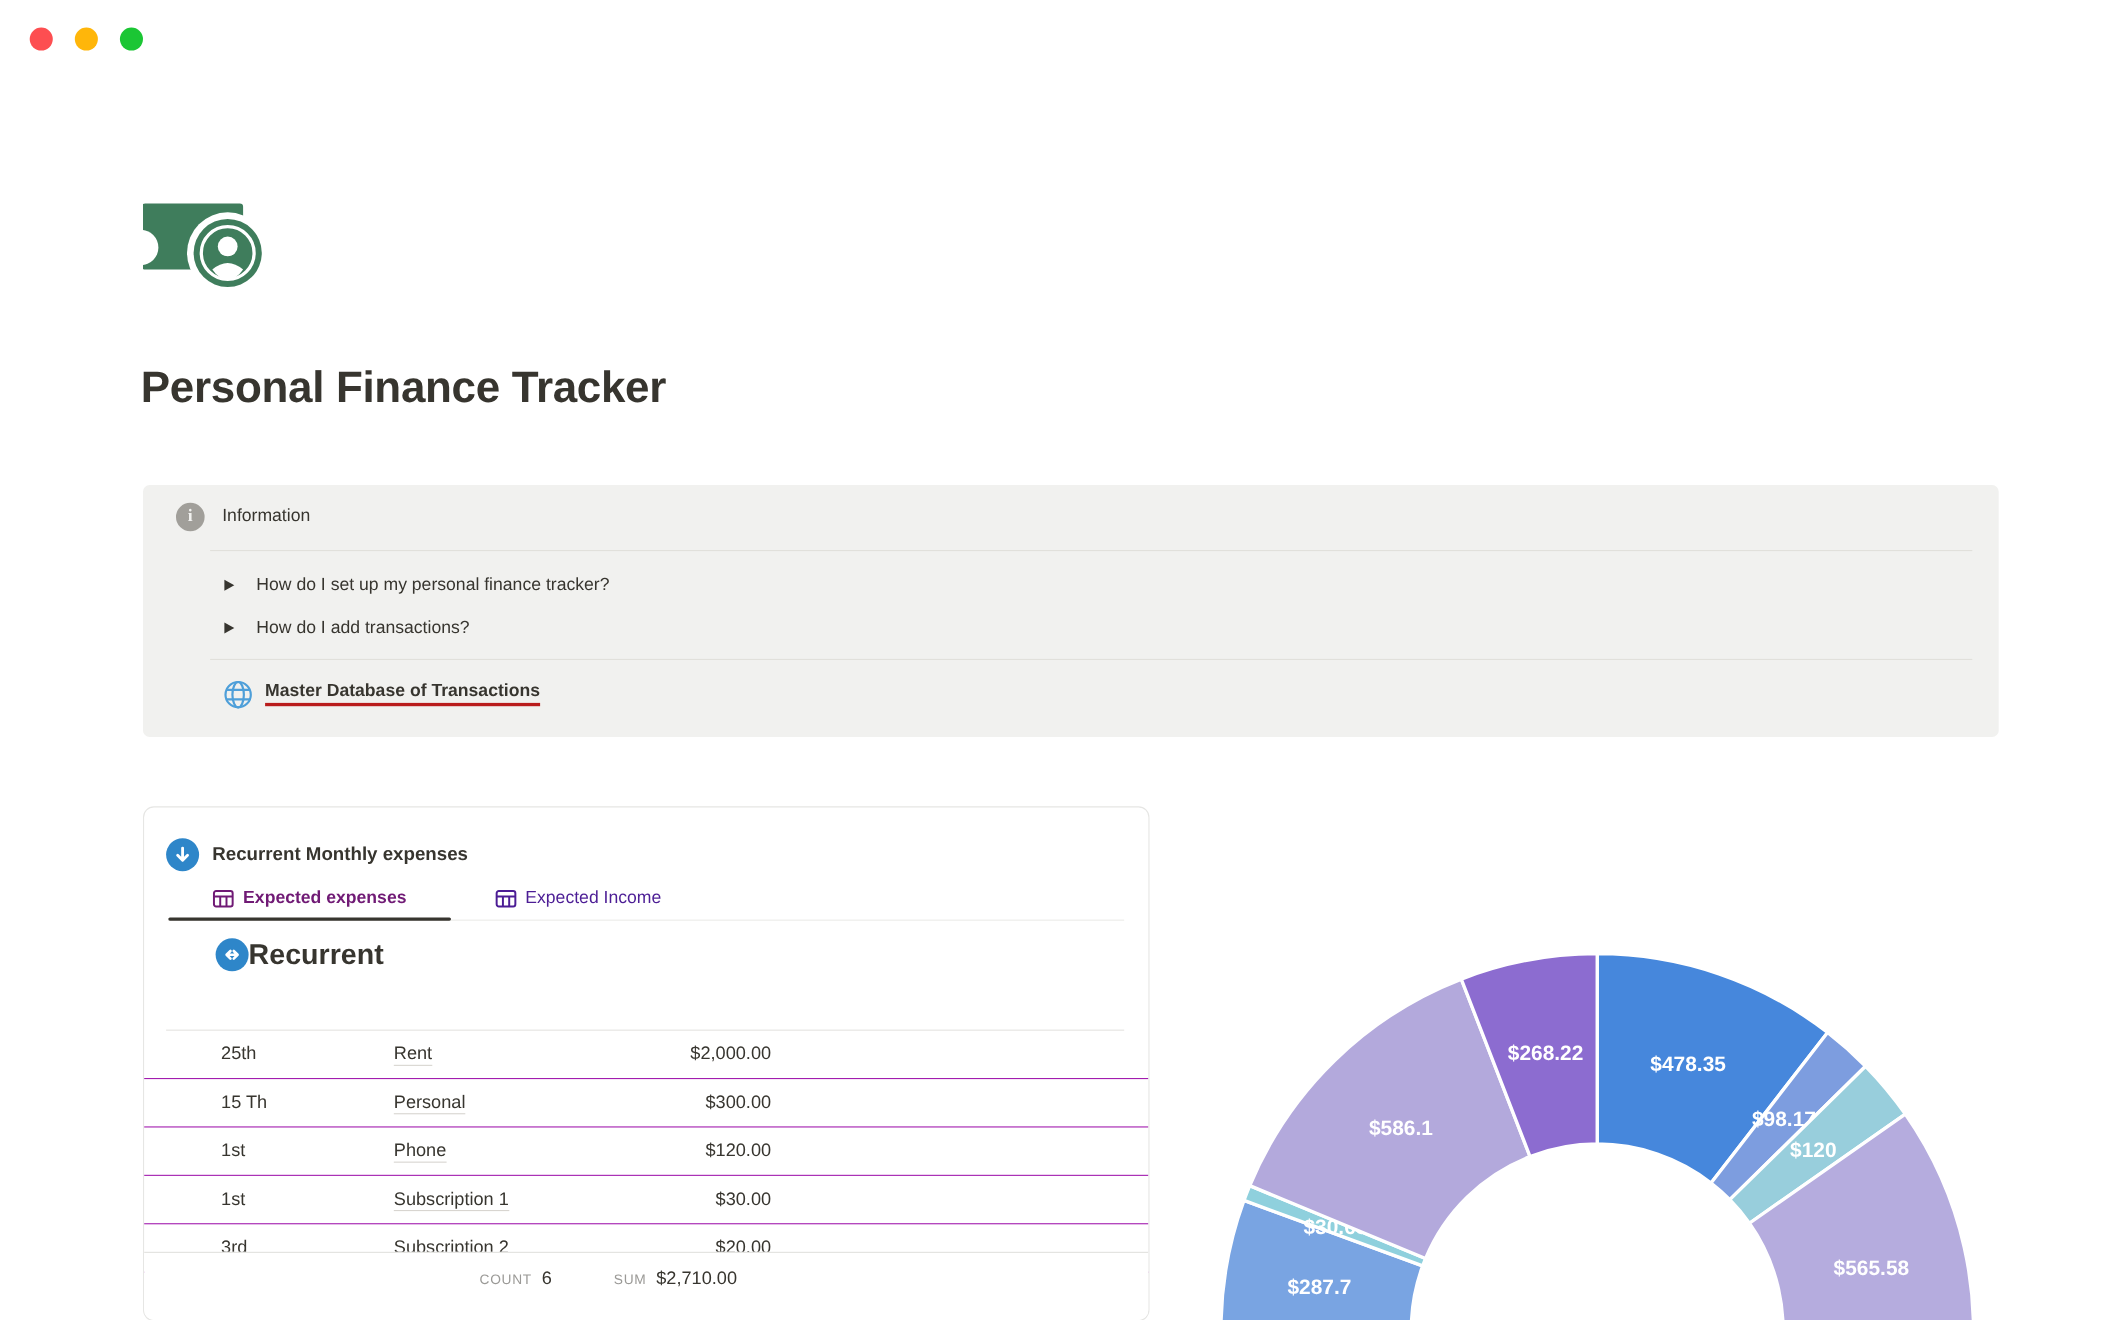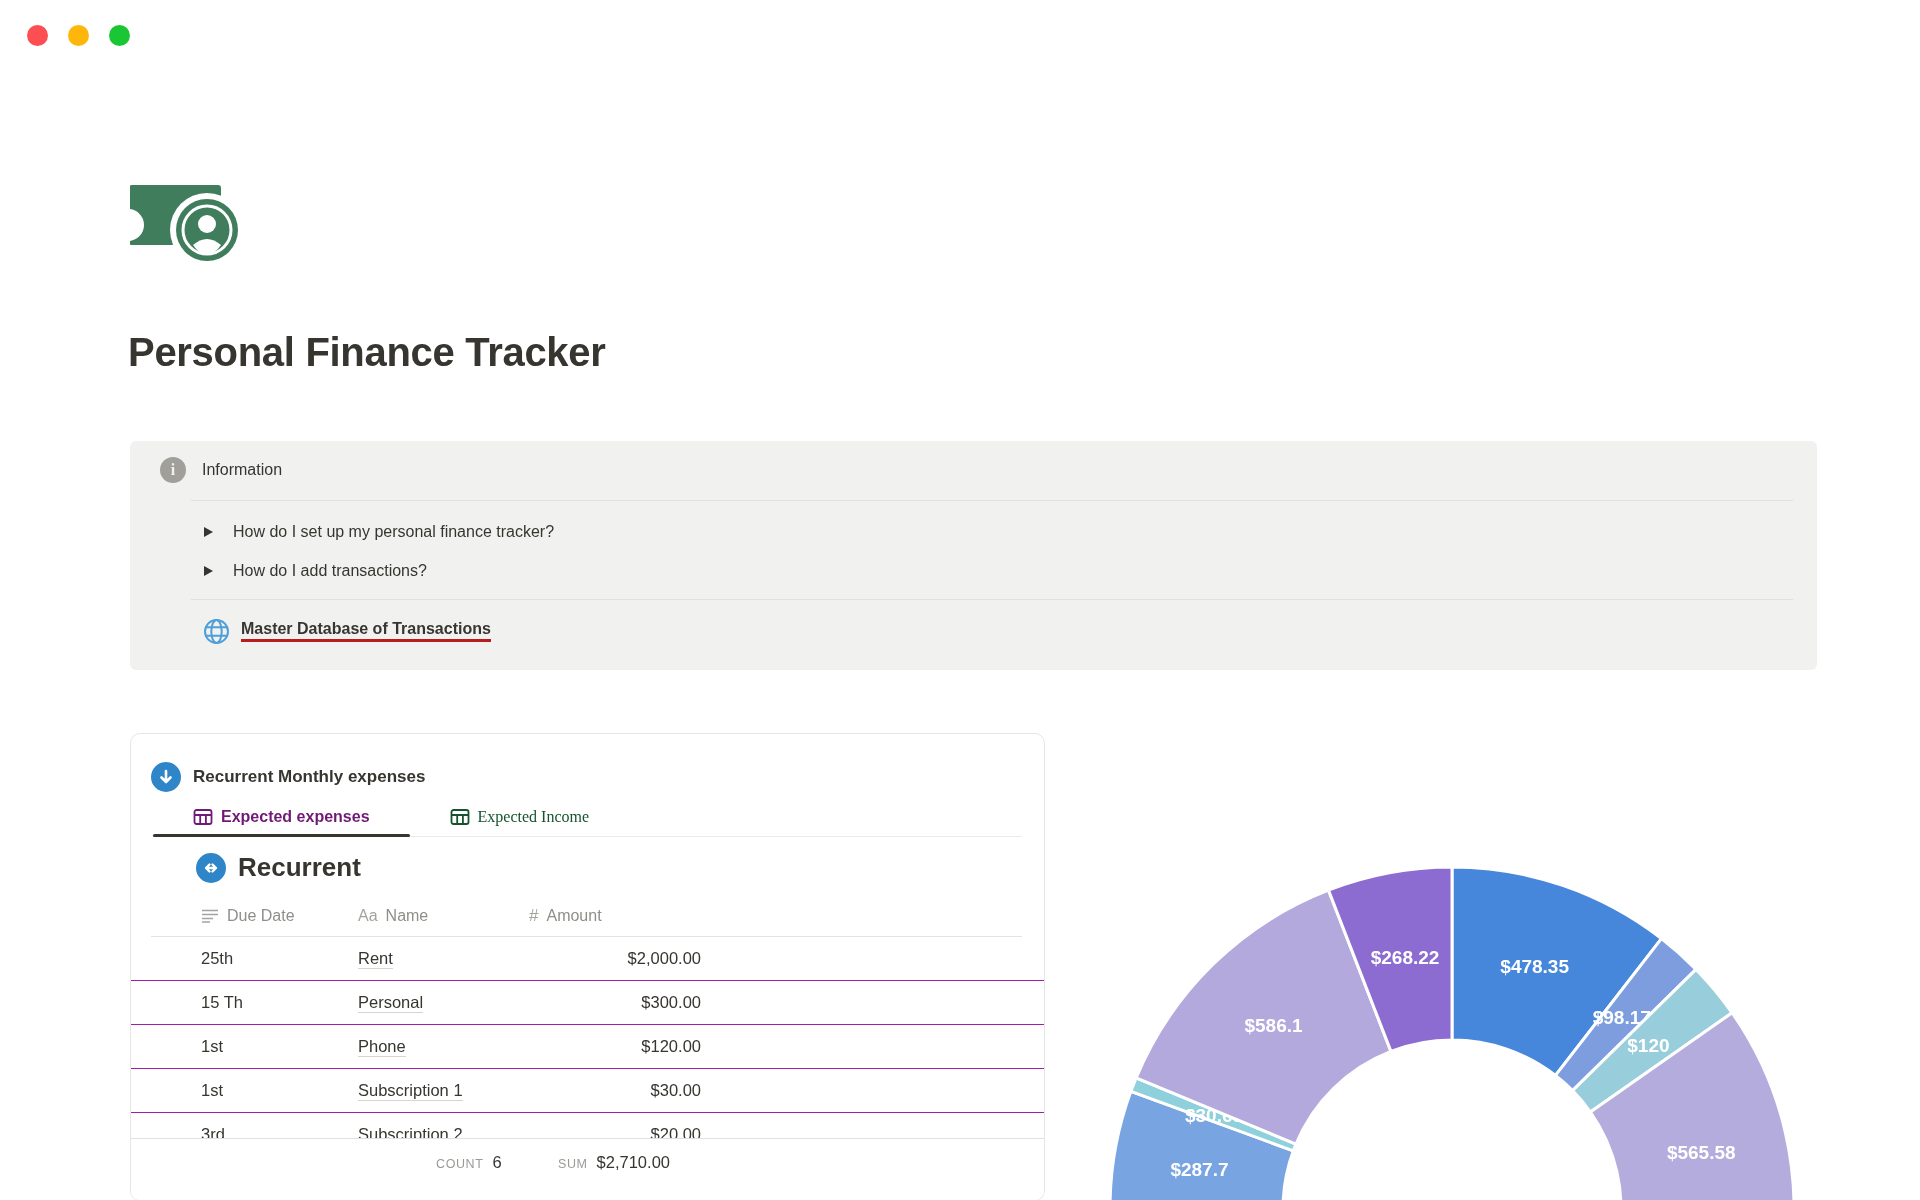--- a/index.html
+++ b/index.html
@@ -29,23 +29,23 @@
   
   .card { position:absolute; left:130px; top:733px; width:915px; height:468px; border:1px solid #E6E6E4; border-radius:10px; background:#fff; overflow:hidden; }
   .card-header { position:absolute; left:20px; top:28px; display:flex; align-items:center; }
   .blue-circle { width:30px; height:30px; border-radius:50%; background:#2E86C9; display:flex; align-items:center; justify-content:center; }
   .card-title { margin-left:12px; font-size:17px; font-weight:600; color:#37352F; }
   .tabs { position:absolute; left:0; top:62px; width:100%; height:41px; padding-left:22px; display:flex; align-items:center; }
   .tabs::after { content:""; position:absolute; left:22px; right:22px; bottom:0; height:1px; background:#ECEBE9; }
   .tab { display:flex; align-items:center; gap:8px; padding:0 40px 0 40px; height:100%; font-size:16px; cursor:pointer; position:relative; }
   .tab.active { color:#701a75; font-weight:600; }
   .tab.active::after { content:""; position:absolute; left:0; right:0; bottom:0; height:3px; background:#37352F; border-radius:2px; z-index:2; }
-  .tab.inactive { color:#14532d; font-weight:400;font-family:Liberation Serif, serif; }
+  .tab.inactive { color:#4c1d95; font-weight:400; }
   .db-heading { position:absolute; left:65px; top:118px; display:flex; align-items:center; }
-  .db-title { margin-left:12px; font-size:26px; font-weight:700; color:#37352F; }
+  .db-title { margin-left:0; font-size:26px; font-weight:700; color:#37352F; }
   .thead { position:absolute; left:70px; top:168px; right:22px; display:grid; grid-template-columns:157px 171px 186px; align-items:center; height:28px; color:#8F8E8A; font-size:16px; }
   .thcell { display:flex; align-items:center; gap:8px; }
   .thcell.amount { justify-content:flex-start; }
   .aa { font-size:16px; color:#A5A39E; }
   .hash { font-size:17px; color:#A5A39E; }
   .t-div { position:absolute; left:20px; right:22px; top:202px; height:1px; background:#E4E3E0; }
   .rows { position:absolute; left:0; right:0; top:203px; }
   .trow { display:grid; grid-template-columns:157px 171px 186px; padding-left:70px; height:44px; align-items:center; border-bottom:1px solid #a21caf; font-size:16.5px; color:#37352F; cursor:pointer; }
   .trow .namecell span { border-bottom:1px solid #D8D5D0; padding-bottom:1px; }
   .trow .amountcell { text-align:right; padding-right:14px; }
@@ -146,38 +146,20 @@
 
     <div class="db-heading">
       <div class="blue-circle" style="background: rgb(46, 134, 201);">
         <svg width="18" height="18" viewBox="0 0 18 18">
           <path d="M4.5 9 h9 M7.5 5.5 L4 9 l3.5 3.5 M10.5 5.5 L14 9 l-3.5 3.5" fill="none" stroke="#fff" stroke-width="2.4" stroke-linecap="round" stroke-linejoin="round"></path>
         </svg>
       </div>
       <span class="db-title">Recurrent</span>
     </div>
 
-    <div class="thead">
-      <div class="thcell">
-        <svg width="18" height="16" viewBox="0 0 18 16">
-          <g stroke="#A5A39E" stroke-width="1.7">
-              <path d="M1 2.5 h16 M1 6.5 h16 M1 10.5 h11 M1 14 h8"></path>
-            </g>
-        </svg>
-        <span>Due Date</span>
-      </div>
-      <div class="thcell">
-        <span class="aa">Aa</span>
-        <span>Name</span>
-      </div>
-      <div class="thcell amount">
-        <span class="hash">#</span>
-        <span>Amount</span>
-      </div>
-    </div>
     <div class="t-div"></div>
 
     <div class="rows" id="rows">
         <div class="trow">
           <div class="duecell">25th</div>
           <div class="namecell"><span>Rent</span></div>
           <div class="amountcell">$2,000.00</div>
         </div>
         <div class="trow">
           <div class="duecell">15 Th</div>

